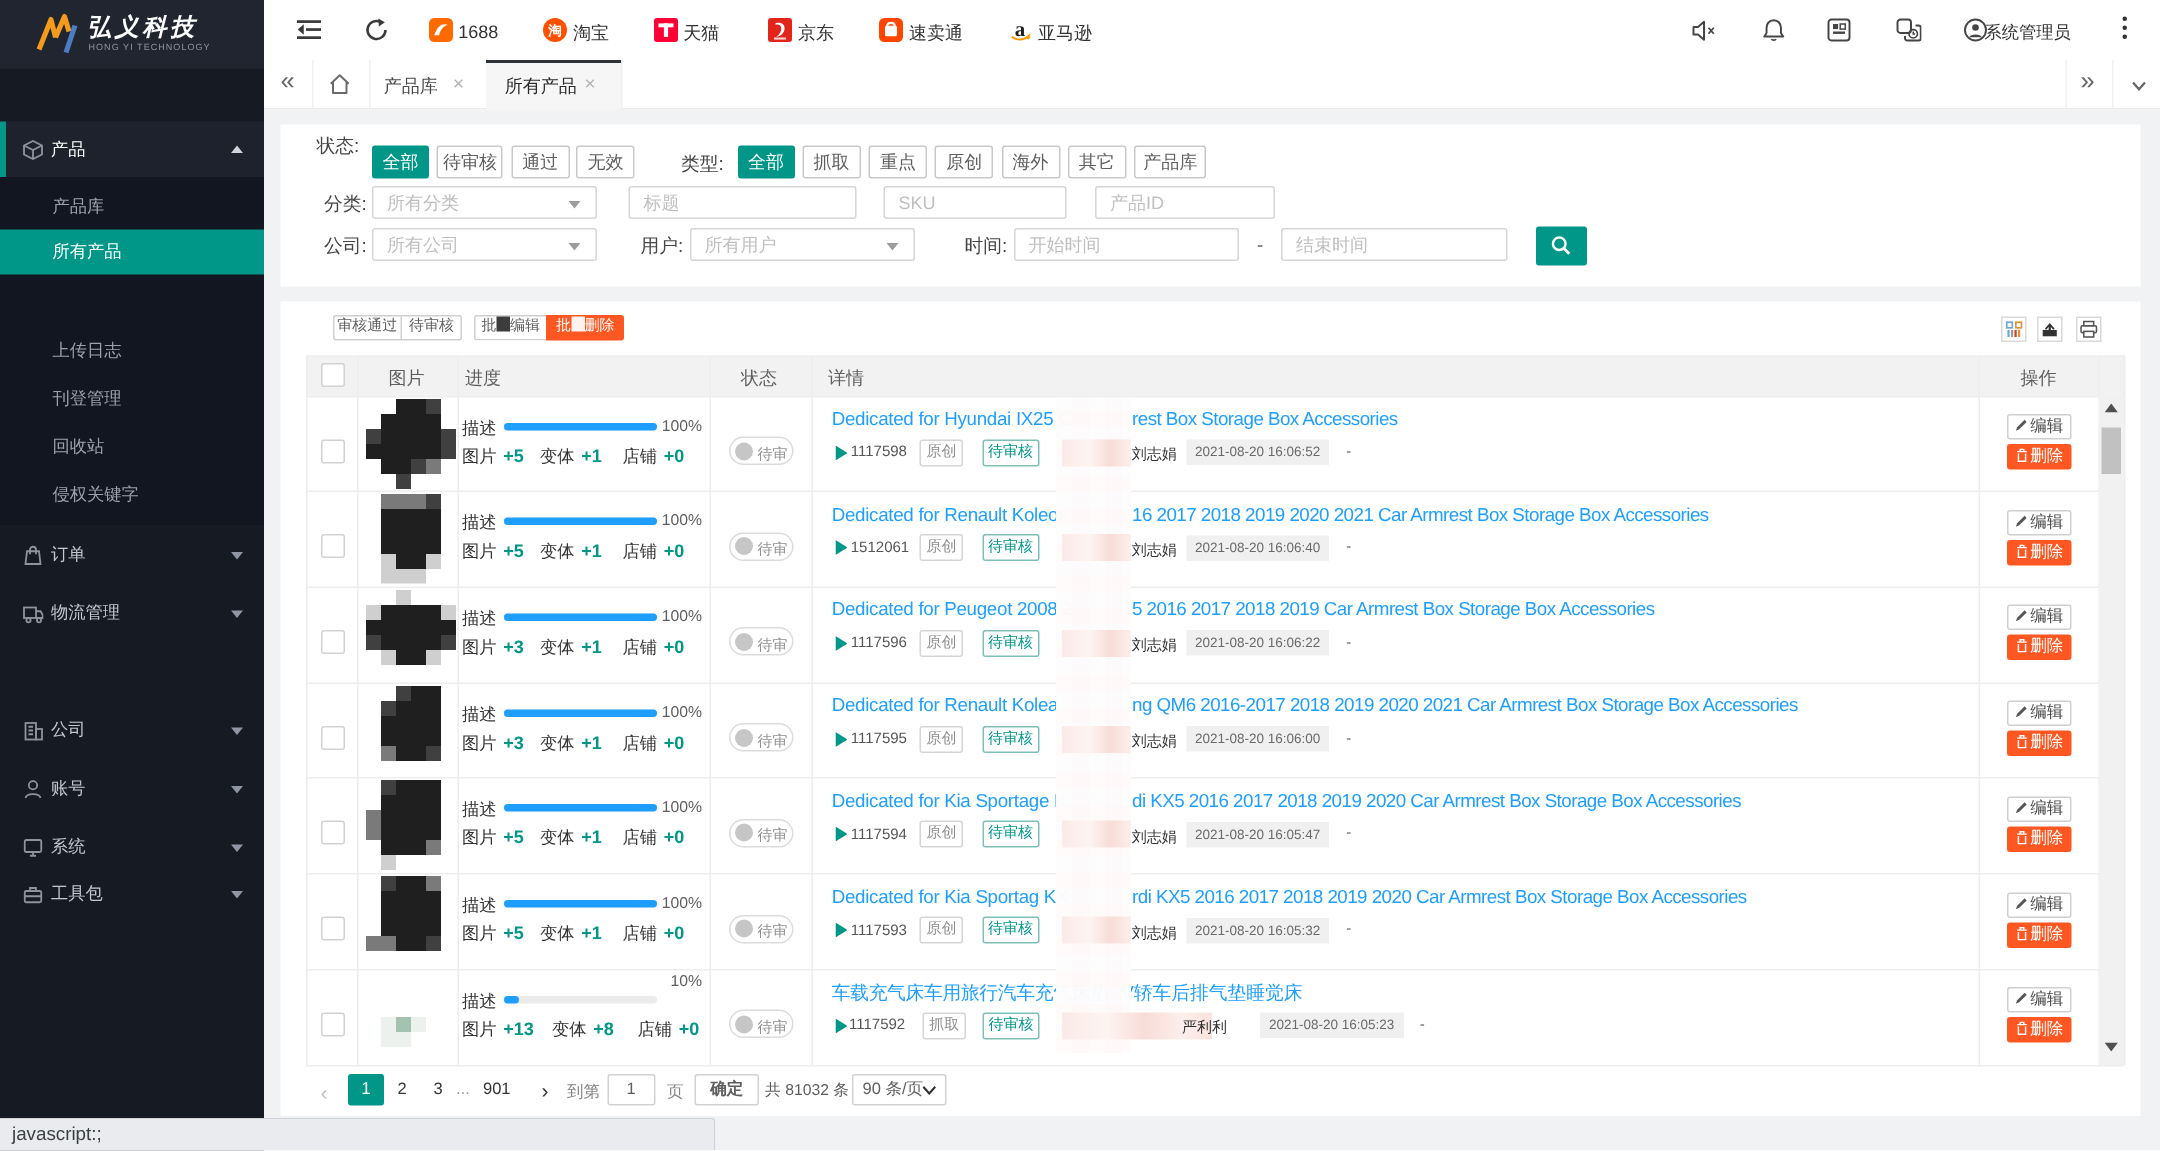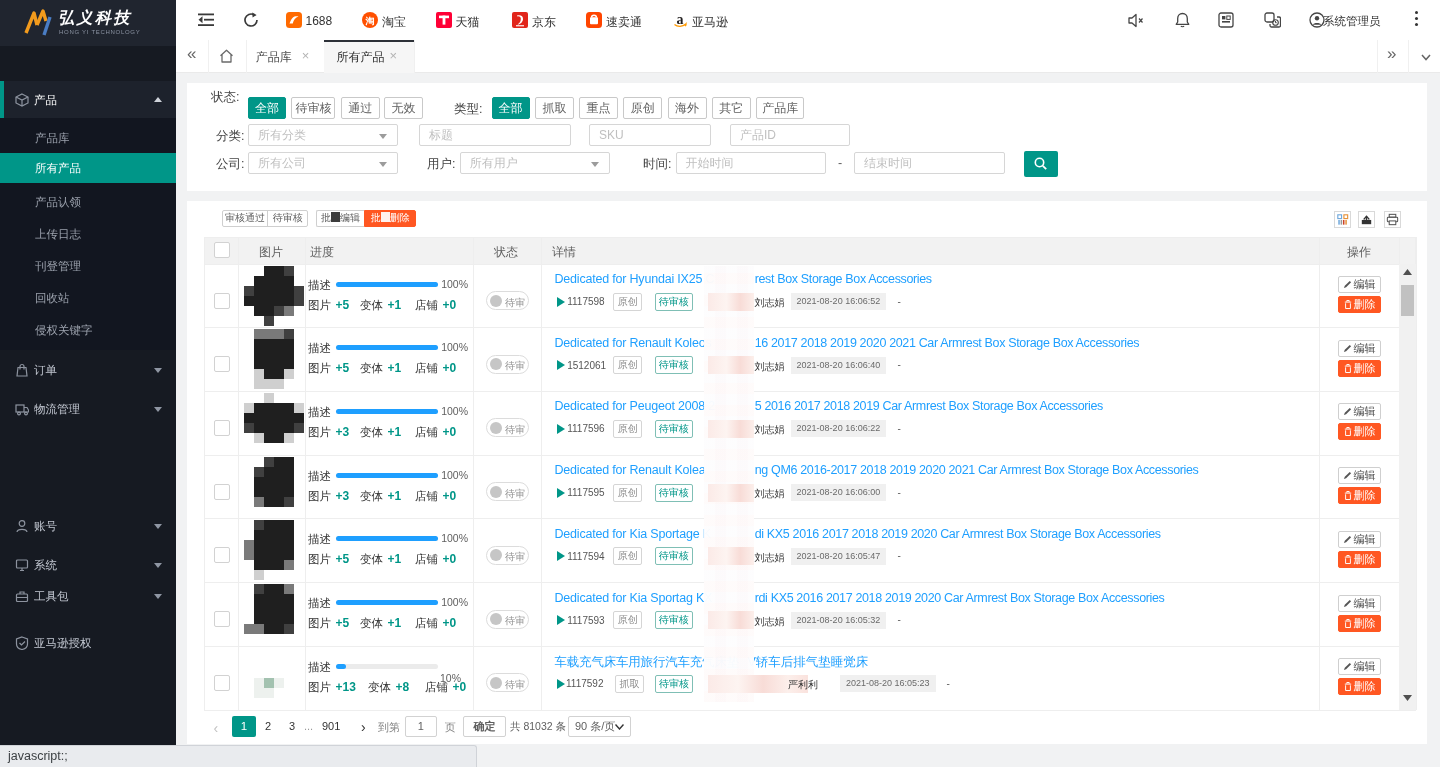--- a/index.html
+++ b/index.html
@@ -603,21 +603,21 @@
             <rect x="10" y="30" width="10" height="10" fill="#edf1ee"></rect>
             <rect x="20" y="30" width="10" height="10" fill="#a3c2b0"></rect>
             <rect x="30" y="30" width="10" height="10" fill="#edf1ee"></rect>
             <rect x="10" y="40" width="10" height="10" fill="#edf1ee"></rect>
             <rect x="20" y="40" width="10" height="10" fill="#edf1ee"></rect>
           </svg></div>
 <div class="abs glab" style="left:104.5px;top:14px">描述</div>
 <div class="prog-tr" style="left:132.5px;top:18px">
           <div class="prog-f" style="width:10.2px"></div>
         </div>
-<div class="abs glab" style="left:236.5px;top:26px;width:28px;text-align:left;color:#5f5f5f;font-size:10.5px">10%</div>
+<div class="abs glab" style="left:236.5px;top:2px;width:28px;text-align:right;color:#5f5f5f;font-size:10.5px">10%</div>
 <div class="abs" style="left:104.5px;top:31px"><span class="glab">图片</span> <span class="gnum">+13</span></div>
 <div class="abs" style="left:164.5px;top:31px"><span class="glab">变体</span> <span class="gnum">+8</span></div>
 <div class="abs" style="left:221.5px;top:31px"><span class="glab">店铺</span> <span class="gnum">+0</span></div>
 <div class="pill" style="left:282.5px;top:27.5px">
           <span class="dot"></span>
           <span class="ptx">待审</span>
         </div>
 <div class="title">
           <span class="abs" style="left:0;top:0">车载充气床车用旅行汽车充气床垫</span>
           <span class="abs" style="left:193px;top:0;letter-spacing:0px">V轿车后排气垫睡觉床</span>
@@ -694,21 +694,20 @@
         <svg class="ic" style="left:11px" width="14" height="14" viewBox="0 0 14 14" fill="none" stroke="#9aa1ad" stroke-width="1.2">
           <path d="M7 1 L13 4 L13 10 L7 13 L1 10 L1 4 Z"></path>
           <path d="M1 4 L7 7 L13 4 M7 7 L7 13"></path>
         </svg>
         <span class="tx" style="left:30px">产品</span>
         <span class="carup"></span>
       </div>
 <div class="abs" style="left:0;top:118px;width:176px;height:232px;background:#121620"></div>
 <div class="smitem" style="top:122px">产品库</div>
 <div class="smitem" style="top:153px;height:30px;line-height:30px;background:#009688;color:#fff">所有产品</div>
-<div class="smitem" style="top:186px">产品认领</div>
 <div class="smitem" style="top:218px">上传日志</div>
 <div class="smitem" style="top:250px">刊登管理</div>
 <div class="smitem" style="top:282px">回收站</div>
 <div class="smitem" style="top:314px">侵权关键字</div>
 <div class="mitem" style="top:350.5px;height:39px">
         <svg class="ic" width="14" height="14" viewBox="0 0 14 14" fill="none" stroke="#9aa1ad" stroke-width="1.2">
           <path d="M3 4.5 L11 4.5 L12 13 L2 13 Z"></path>
           <path d="M5 6.5 L5 3.5 A2 2 0 0 1 9 3.5 L9 6.5"></path>
         </svg>
         <span class="tx">订单</span>
@@ -717,20 +716,29 @@
 <div class="mitem" style="top:389.5px;height:39px">
         <svg class="ic" width="14" height="14" viewBox="0 0 14 14" fill="none" stroke="#9aa1ad" stroke-width="1.2">
           <rect x="1" y="3" width="8" height="7"></rect>
           <path d="M9 5.5 L12 5.5 L13.5 8 L13.5 10 L9 10"></path>
           <circle cx="4" cy="11.5" r="1.4"></circle>
           <circle cx="11" cy="11.5" r="1.4"></circle>
         </svg>
         <span class="tx">物流管理</span>
         <span class="car"></span>
       </div>
+<div class="mitem" style="top:467.5px;height:39px">
+        <svg class="ic" width="14" height="14" viewBox="0 0 14 14" fill="none" stroke="#9aa1ad" stroke-width="1.2">
+          <rect x="2" y="2" width="7" height="11"></rect>
+          <rect x="9" y="6" width="4" height="7"></rect>
+          <path d="M4 4.5 L7 4.5 M4 7 L7 7 M4 9.5 L7 9.5"></path>
+        </svg>
+        <span class="tx">公司</span>
+        <span class="car"></span>
+      </div>
 <div class="mitem" style="top:506.5px;height:39px">
         <svg class="ic" width="14" height="14" viewBox="0 0 14 14" fill="none" stroke="#9aa1ad" stroke-width="1.2">
           <circle cx="7" cy="4.5" r="2.8"></circle>
           <path d="M2 13 C2.5 9.5 11.5 9.5 12 13"></path>
         </svg>
         <span class="tx">账号</span>
         <span class="car"></span>
       </div>
 <div class="mitem" style="top:545.5px;height:39px">
         <svg class="ic" width="14" height="14" viewBox="0 0 14 14" fill="none" stroke="#9aa1ad" stroke-width="1.2">
@@ -741,21 +749,14 @@
         <span class="car"></span>
       </div>
 <div class="mitem" style="top:576px;height:39px">
         <svg class="ic" width="14" height="14" viewBox="0 0 14 14" fill="none" stroke="#9aa1ad" stroke-width="1.2">
           <rect x="1.5" y="5" width="11" height="7.5" rx="1"></rect>
           <path d="M5 5 L5 3 L9 3 L9 5 M1.5 8.5 L12.5 8.5"></path>
         </svg>
         <span class="tx">工具包</span>
         <span class="car"></span>
       </div>
-<div class="mitem" style="top:623.5px;height:39px">
-        <svg class="ic" width="14" height="14" viewBox="0 0 14 14" fill="none" stroke="#9aa1ad" stroke-width="1.2">
-          <path d="M7 1 L12.5 3 L12.5 8 C12.5 11 10 13 7 13.5 C4 13 1.5 11 1.5 8 L1.5 3 Z"></path>
-          <path d="M4.5 7 L6.5 9 L10 5.5"></path>
-        </svg>
-        <span class="tx">亚马逊授权</span>
-      </div>
 </div>
 <div class="abs" style="left:0;top:744.5px;width:477px;height:22.5px;background:#e9ebee;border:1px solid #d0d3d8;border-left:none;border-bottom:none;border-radius:0 3px 0 0;z-index:9;font-size:12.5px;color:#3c4043;line-height:21px;padding-left:8px">javascript:;</div>
 </div>
 </body></html>

